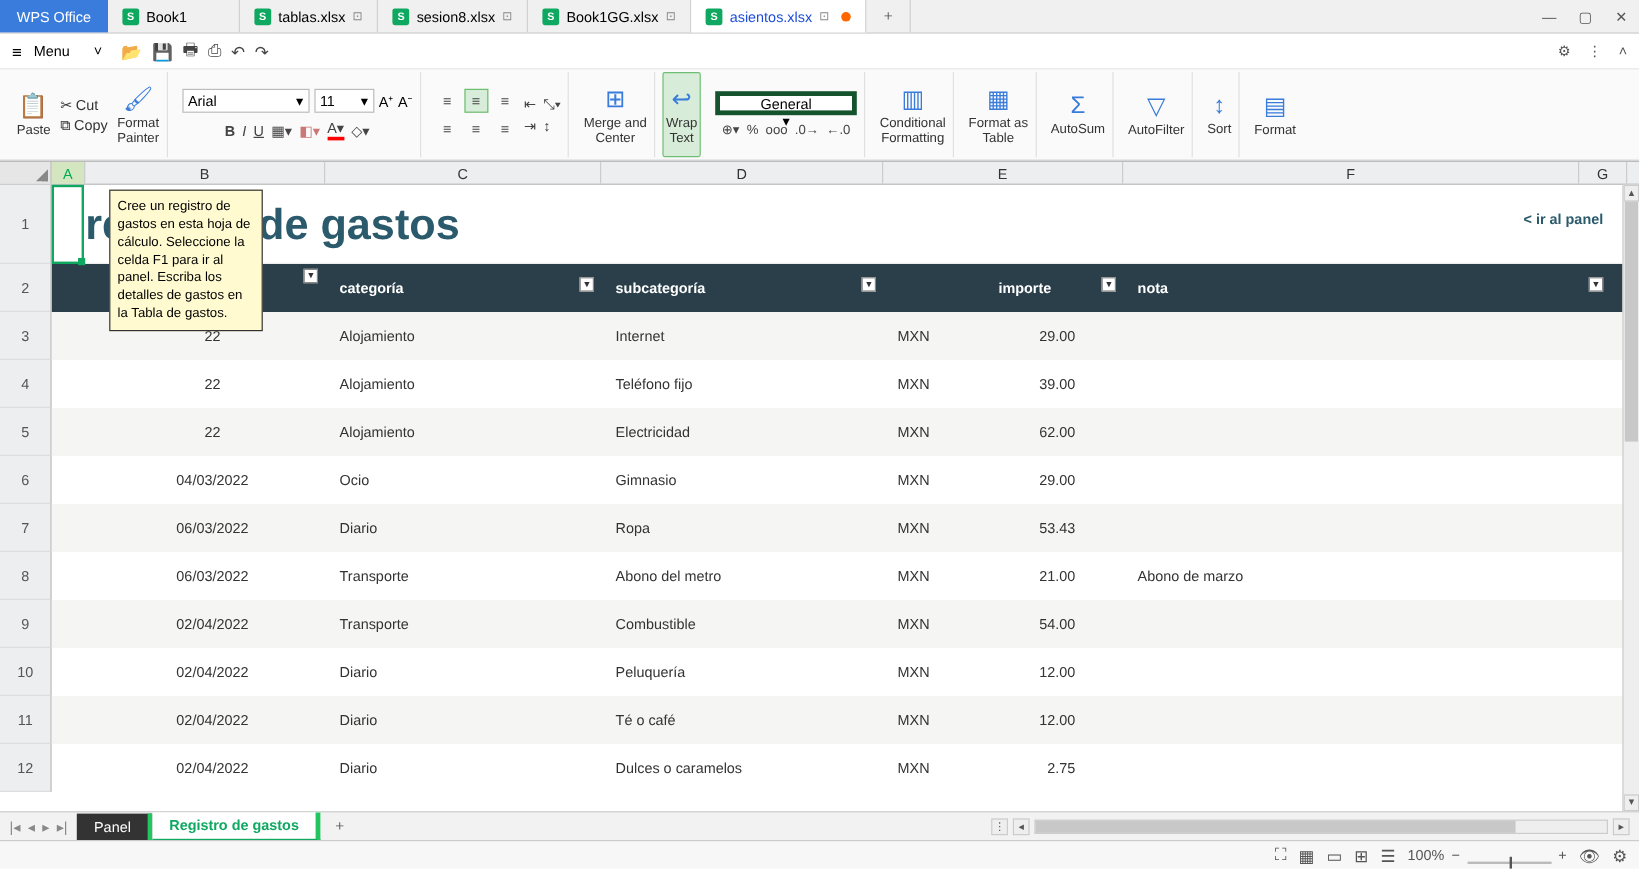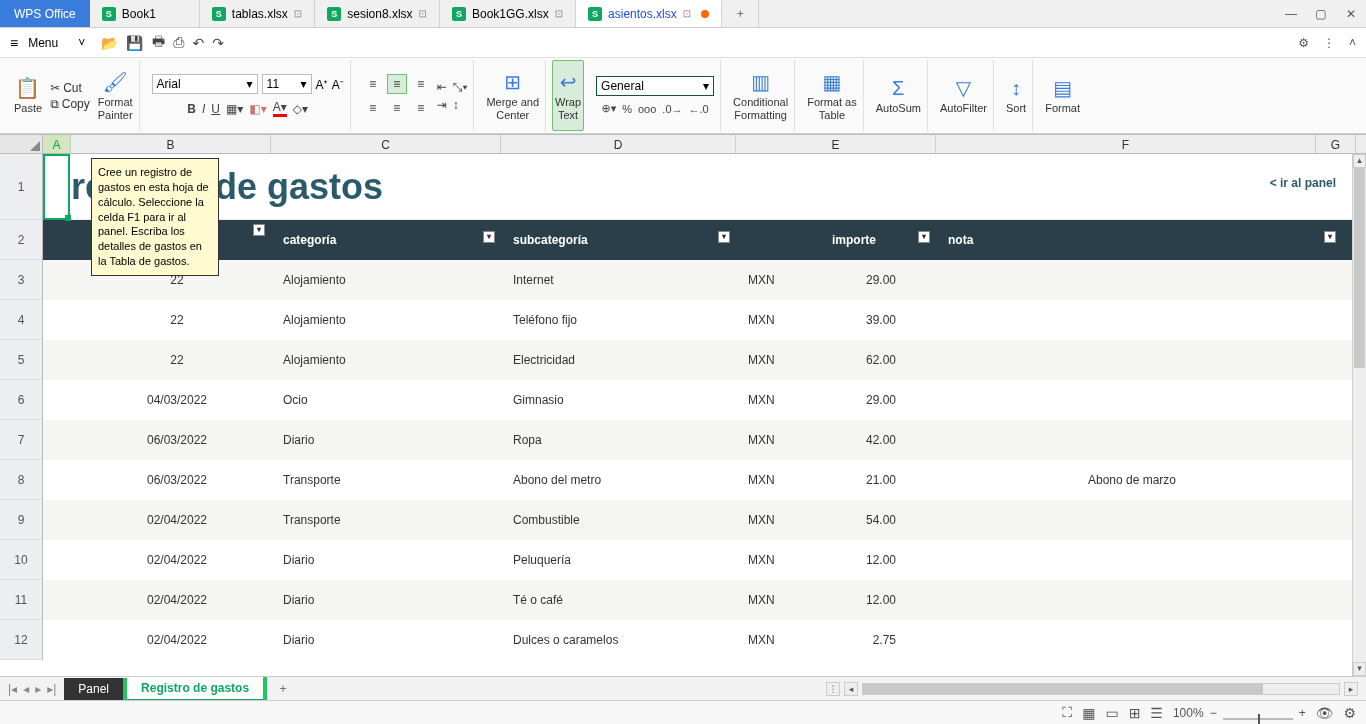--- a/index.html
+++ b/index.html
@@ -41,21 +41,21 @@
 .fontsel { width:106px; height:20px; border:1px solid #bbb; background:#fff; padding:0 4px; display:flex; align-items:center; justify-content:space-between;}
 .sizesel { width:50px; height:20px; border:1px solid #bbb; background:#fff; padding:0 4px; display:flex;align-items:center;justify-content:space-between;}
 .icnrow { display:flex; gap:6px; margin-top:6px; color:#444; font-size:14px; align-items:center;}
 .icnrow .under { text-decoration:underline; }
 .align-grid { display:grid; grid-template-columns:repeat(3,20px); grid-auto-rows:20px; gap:4px; }
 .align-grid div{display:flex;align-items:center;justify-content:center;border:1px solid transparent; font-size:12px;color:#444;}
 .align-grid .sel{background:#d7ecd9;border:1px solid #6fbf73;}
 .align-side{display:flex;flex-direction:column;gap:4px; margin-left:6px;}
 .align-side div{font-size:12px;color:#444;}
 .wrap-on{background:#d7ecd9;border:1px solid #6fbf73;padding:4px 2px;border-radius:2px;}
-.numsel{width:118px;height:20px;border:1px solid #14532d;background:#fff;padding:0 4px;display:flex;align-items:center;justify-content:space-between;}
+.numsel{width:118px;height:20px;border:4px solid #14532d;background:#fff;padding:0 4px;display:flex;align-items:center;justify-content:space-between;flex-direction:column;}
 .small-icn{font-size:11px;color:#444;}
 .vcol{display:flex;flex-direction:column;align-items:center;justify-content:center;}
 
 
 .colhdr { display:flex; height:20px; background:#eceef0; border-bottom:1px solid #bbb; border-top:1px solid #bbb;}
 .corner { width:43px; border-right:1px solid #bbb; background:#e6e6e6; position:relative;}
 .corner::after{content:"";position:absolute;right:2px;bottom:2px;border:5px solid transparent;border-right-color:#888;border-bottom-color:#888;}
 .ch { border-right:1px solid #ccc; text-align:center; color:#333; line-height:20px;}
 .ch.A{width:28px; background:#d4e6c0; color:#0a5;}
 .ch.B{width:200px;} .ch.C{width:230px;} .ch.D{width:235px;} .ch.E{width:200px;} .ch.F{width:380px;} .ch.G{width:40px;}
@@ -71,21 +71,21 @@
 .linkcell { position:absolute; right:30px; top:22px; font-size:12px; font-weight:bold; color:#2a5a6b; }
 .thead { height:40px; background:#2a3f4a; color:#fff; display:flex; align-items:center; font-size:15px; font-weight:bold;}
 .thead .c{position:relative; padding-left:12px;}
 .thead .cB{width:228px;} .thead .cC{width:230px;} .thead .cD{width:235px;} .thead .cE{width:200px; text-align:right; padding-right:60px;} .thead .cF{width:380px;}
 .fbtn{position:absolute; right:6px; bottom:4px; width:12px;height:12px; background:#fff; border:1px solid #888; font-size:8px; color:#333; line-height:10px; text-align:center;}
 .trow { height:40px; display:flex; align-items:center; font-size:15px; color:#333;}
 .trow:nth-child(odd){background:#f5f5f3;}
 .trow .c{padding-left:12px;}
 .trow .cA{width:28px;} .trow .cB{width:200px; text-align:center;} .trow .cC{width:230px;} .trow .cD{width:235px;}
 .trow .cE{width:200px; display:flex; justify-content:space-between; padding-right:40px;}
-.trow .cF{width:380px;text-align:center;}
+.trow .cF{width:380px;}
 
 
 .cellcursor { position:absolute; left:43px; top:0; width:27px; height:66px; border:2px solid #0fa860; pointer-events:none; z-index:5;}
 .cellcursor::after{content:"";position:absolute;right:-3px;bottom:-3px;width:6px;height:6px;background:#0fa860;}
 
 
 .tip { position:absolute; left:48px; top:4px; width:128px; background:#fffad0; border:1px solid #333; padding:6px; font-size:11px; line-height:1.35; z-index:10;}
 
 
 .sheetbar { position:absolute; bottom:24px; left:0; right:0; height:24px; background:#f2f2f2; border-top:1px solid #ccc; display:flex; align-items:center;}
@@ -376,21 +376,21 @@
           </div>
           <div class="c cF"></div>
         </div>
         <div class="trow">
           <div class="c cA"></div>
           <div class="c cB">06/03/2022</div>
           <div class="c cC">Diario</div>
           <div class="c cD">Ropa</div>
           <div class="c cE">
             <span>MXN</span>
-            <span>42.00</span>
+            <span>53.43</span>
           </div>
           <div class="c cF"></div>
         </div>
         <div class="trow">
           <div class="c cA"></div>
           <div class="c cB">06/03/2022</div>
           <div class="c cC">Transporte</div>
           <div class="c cD">Abono del metro</div>
           <div class="c cE">
             <span>MXN</span>

